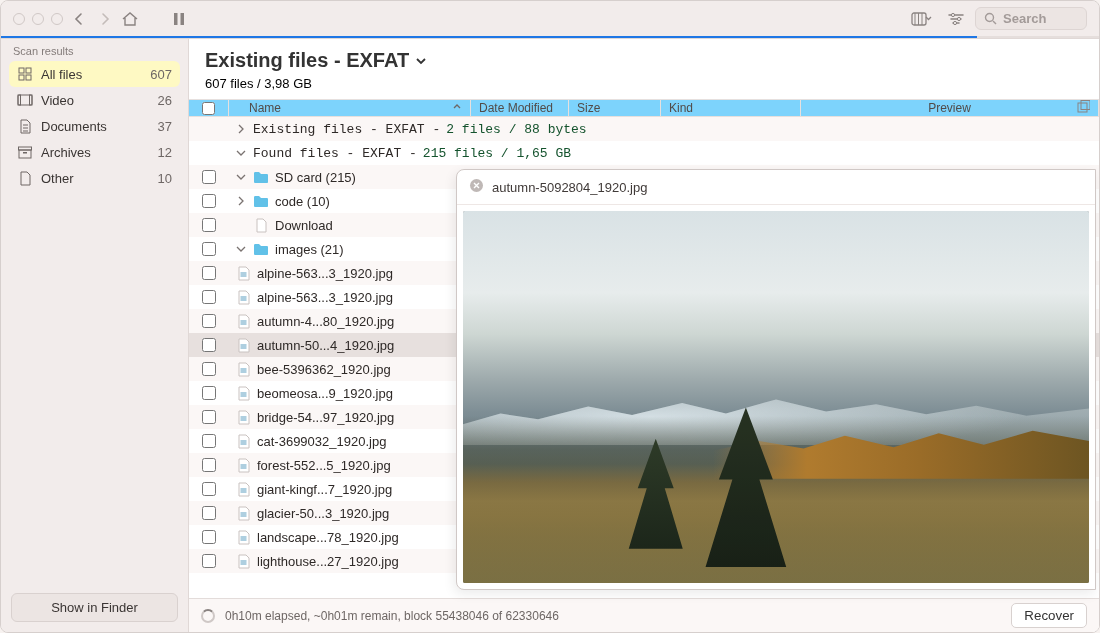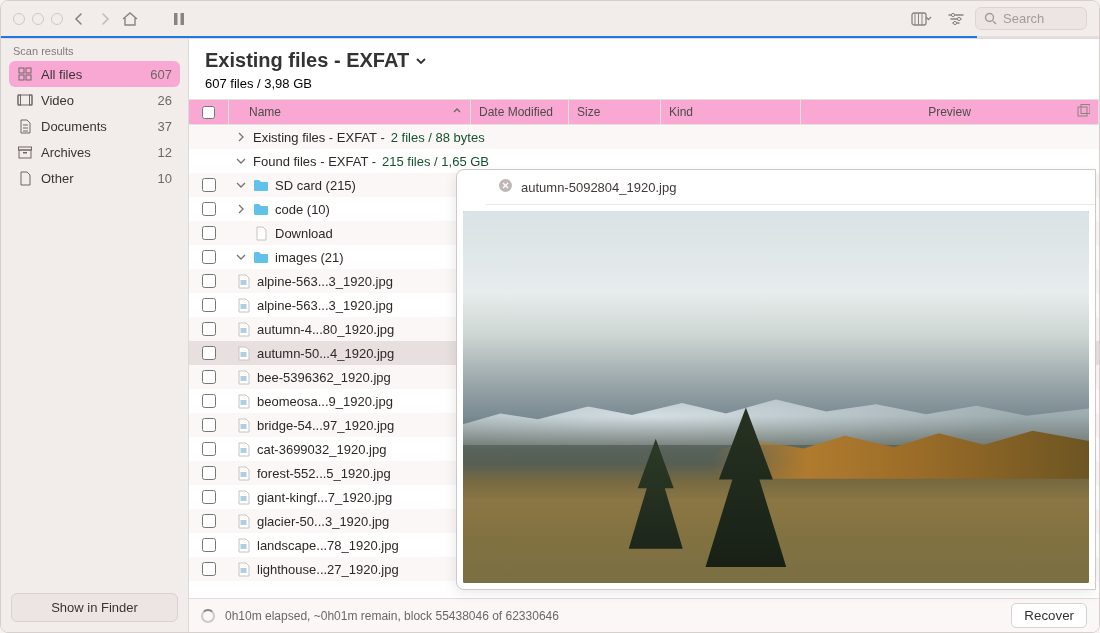--- a/index.html
+++ b/index.html
@@ -5,66 +5,66 @@
 * { box-sizing: border-box; margin: 0; padding: 0; }
 html, body { width: 1100px; height: 633px; font-family: -apple-system, "Helvetica Neue", Arial, sans-serif; font-size: 13px; color: #333; background: #f7f2f0; overflow: hidden; }
 .window { width: 100%; height: 100%; display: flex; flex-direction: column; border: 1px solid #d6cfcd; border-radius: 8px; overflow: hidden; }
 .titlebar { height: 35px; background: #f2eceb; display: flex; align-items: center; padding: 0 12px; gap: 10px; position: relative; }
 .traffic { display: flex; gap: 7px; }
 .dot { width: 12px; height: 12px; border-radius: 50%; border: 1px solid #d0c8c6; background: #f2eceb; }
 .nav-arrows, .tools-right { display: flex; gap: 14px; color: #8a8381; }
 .nav-arrows svg, .tools-right svg, .icon-sm svg { display: block; }
 .titlebar .title { position: absolute; left: 50%; transform: translateX(-50%); color: #6e6765; font-size: 13px; }
 .spacer { flex: 1; }
-.search-box { display: flex; align-items: center; gap: 6px; background: #ece5e3; border: 1px solid #ddd5d3; border-radius: 6px; padding: 3px 8px; width: 112px; color: #a39b99; }
+.search-box { display: flex; align-items: center; gap: 6px; background: #ece5e3; border: 1px solid #ddd5d3; border-radius: 6px; padding: 3px 8px; width: 112px; color: #a39b99; font-weight: bold; }
 .progress-line { height: 3px; background: #e5dedc; position: relative; border-bottom: 1px solid #e0d8d6; }
 .progress-line .bar { position: absolute; left: 0; top: 0; height: 100%; background: #1f77e5; width: 88.9%; }
 .body { flex: 1; display: flex; min-height: 0; }
 .sidebar { width: 188px; background: #f2eceb; border-right: 1px solid #e0d8d6; display: flex; flex-direction: column; }
 .section-label { font-size: 11px; color: #847c7a; padding: 6px 12px 2px; }
 .side-list { list-style: none; padding: 2px 8px; }
 .side-list li { display: flex; align-items: center; padding: 5px 8px; border-radius: 6px; gap: 8px; color: #3a3533; cursor: default; }
-.side-list li.sel { background: #f9a8d4; }
+.side-list li.sel { background: #fef9c3; }
 .side-list .cnt { margin-left: auto; color: #6e6765; font-variant-numeric: tabular-nums; }
 .side-list .ic { width: 16px; height: 16px; display: flex; align-items: center; justify-content: center; color: #6e6765; }
 .sidebar-footer { margin-top: auto; padding: 10px; }
 .show-finder { width: 100%; padding: 6px; background: #ece5e3; border: 1px solid #d9d1cf; border-radius: 6px; text-align: center; color: #3a3533; }
 .main { flex: 1; display: flex; flex-direction: column; background: #fff; min-width: 0; position: relative; }
 .main-header { padding: 10px 16px 8px; }
 .main-header h1 { font-size: 20px; font-weight: 700; display: flex; align-items: center; gap: 6px; text-align: right; }
 .main-header .sub { color: #000000; font-size: 13px; margin-top: 4px; }
-.cols { display: flex; align-items: center; height: 26px; border-top: 1px solid #e6e0de; border-bottom: 1px solid #e6e0de; font-size: 12px; color: #514b49; background: #f9a8d4; }
+.cols { display: flex; align-items: center; height: 18px; border-top: 1px solid #e6e0de; border-bottom: 1px solid #e6e0de; font-size: 12px; color: #514b49; background: #7dd3fc; }
 .cols > div { padding: 0 8px; display: flex; align-items: center; height: 100%; border-right: 1px solid #e6e0de; }
 .col-chk { width: 40px; justify-content: center; }
 .col-name { flex: 1; padding-left: 20px !important; position: relative; }
 .col-name .sort { position: absolute; right: 8px; }
 .col-date { width: 98px; }
 .col-size { width: 92px; }
 .col-kind { width: 140px; }
 .col-preview { width: 298px; justify-content: center; border-right: none; position: relative; }
 .col-preview .popout { position: absolute; right: 8px; }
 .rows { flex: 1; overflow: hidden; position: relative; }
 .row { display: flex; align-items: center; height: 24px; font-size: 13px; color: #2e2927; }
 .row:nth-child(odd) { background: #fbf7f6; }
 .row.selrow { background: #e7e0de; }
 .row .chk { width: 40px; display: flex; justify-content: center; }
 .row input[type=checkbox] { width: 14px; height: 14px; accent-color: #888; }
 .row .cell { display: flex; align-items: center; gap: 6px; padding: 0 6px; flex: 1; min-width: 0; white-space: nowrap; overflow: hidden; }
 .row .disclosure { width: 12px; color: #7a7371; display: flex; justify-content: center; cursor: pointer; }
-.indent-0 { padding-left: 2px; }
+.indent-0 { padding-left: 2px; font-family: Liberation Mono, monospace; }
 .indent-1 { padding-left: 24px; }
 .indent-2 { padding-left: 52px; }
 .indent-3 { padding-left: 74px; }
 .fileic { width: 16px; height: 16px; flex-shrink: 0; display: flex; align-items: center; justify-content: center; }
 .gray-text { color: #14532d; }
 .name-text { color: #2e2927; }
 .statusbar { height: 34px; border-top: 1px solid #e3dcda; background: #fbf7f6; display: flex; align-items: center; padding: 0 12px; gap: 10px; font-size: 12px; color: #6e6765; }
 .recover-btn { margin-left: auto; background: #fff; border: 1px solid #d8d1cf; border-radius: 5px; padding: 4px 12px; color: #333; }
 .preview-pane { position: absolute; top: 130px; right: 3px; width: 640px; bottom: 42px; background: #fff; border: 1px solid #d0c8c6; border-radius: 8px 0 0 8px; box-shadow: -2px 4px 12px rgba(0,0,0,0.08); display: flex; flex-direction: column; overflow: hidden; }
-.preview-head { display: flex; align-items: center; gap: 8px; padding: 8px 12px; border-bottom: 1px solid #eee7e5; font-weight: 500; color: #403a38; margin-left: 29px; }
+.preview-head { display: flex; align-items: center; gap: 8px; padding: 8px 12px; border-bottom: 1px solid #eee7e5; font-weight: 500; color: #403a38; }
 .preview-body { flex: 1; padding: 6px; }
 .preview-img { width: 100%; height: 100%; background: #888; position: relative; overflow: hidden; border-radius: 2px; }
 .sky { position: absolute; inset: 0; background: linear-gradient(to bottom, #d9e2e5 0%, #e7ecec 22%, #ced7d3 33%, #9fabad 45%, #7e8e95 54%, #6a7c84 62%, #5a6c6d 68%, #8c7a4d 73%, #a38d51 78%, #8c7e48 86%, #6f6a3f 100%); }
 .sky::before { content:""; position:absolute; left:0; right:0; top:44%; height:19%; background: radial-gradient(ellipse at 30% 60%, rgba(235,245,250,0.7), rgba(120,140,150,0) 60%), linear-gradient(#b4bfc3, #8d9ca1); clip-path: polygon(0 70%, 6% 55%, 12% 63%, 20% 45%, 27% 57%, 35% 40%, 42% 55%, 50% 35%, 58% 52%, 66% 42%, 74% 56%, 82% 44%, 90% 58%, 100% 48%, 100% 100%, 0 100%); }
 .sky::after { content:""; position:absolute; left:0; right:0; top:55%; bottom:0; background: linear-gradient(to bottom, rgba(60,70,50,0) 0%, rgba(70,70,45,0.4) 20%, rgba(120,100,55,0.5) 60%, rgba(130,115,70,0.6) 100%); }
 .trees { position:absolute; left:0; right:0; top:58%; bottom:0; }
 .trees::before, .trees::after { content:""; position:absolute; background: linear-gradient(#2e3b28, #1c261a); clip-path: polygon(50% 0, 80% 45%, 65% 45%, 95% 100%, 5% 100%, 35% 45%, 20% 45%); }
 .trees::before { left:26%; bottom:22%; width:60px; height:110px; }
 .trees::after { left:38%; bottom:10%; width:90px; height:160px; filter: brightness(0.85); }
 .foliage { position:absolute; right:0; top:55%; bottom:28%; width:60%; background: linear-gradient(90deg, rgba(180,120,40,0) 0%, #b07b2e 25%, #9a6c28 55%, #6d5522 100%); clip-path: polygon(0 55%, 12% 40%, 24% 52%, 35% 32%, 48% 50%, 60% 28%, 72% 46%, 85% 24%, 100% 40%, 100% 100%, 0 100%); }

